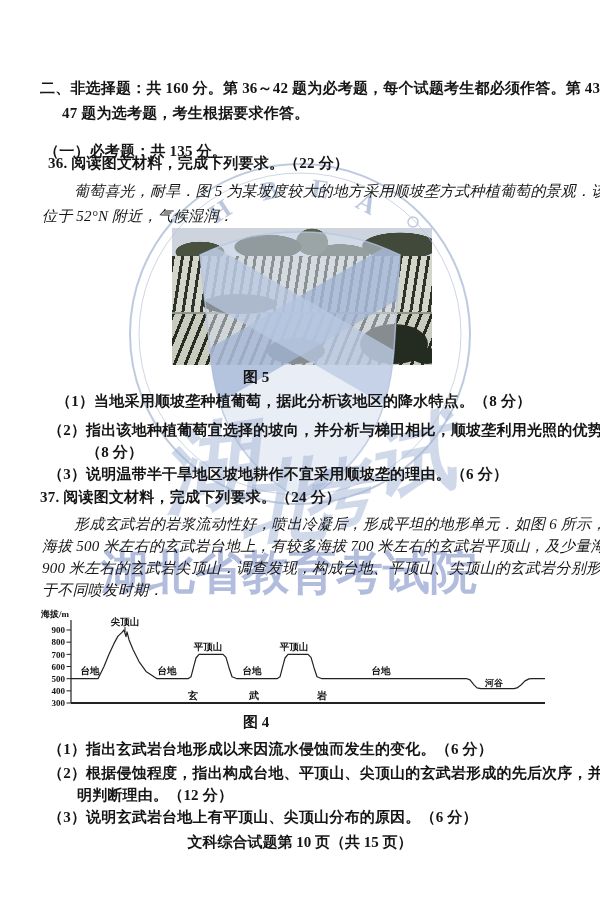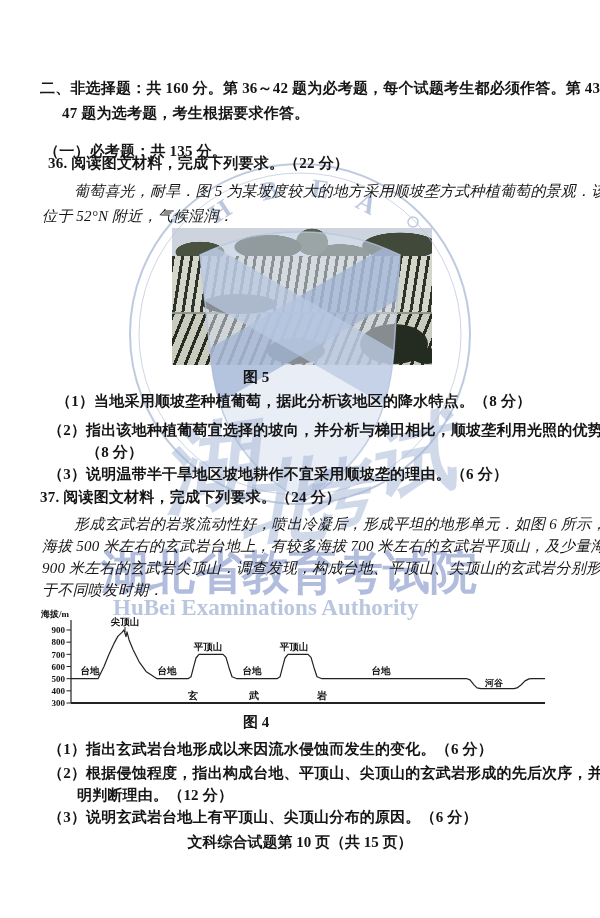--- a/index.html
+++ b/index.html
@@ -83,21 +83,20 @@
           <text x="300" y="196" text-anchor="middle" font-size="26" font-weight="bold" fill="rgba(183,196,220,0.95)" font-family="&quot;Liberation Serif&quot;,serif" transform="rotate(27 300 334)">A</text>
         </g>
     </svg>
     <div id="wm-chars">
         <div class="wm-char" style="left: 162px; top: 420px; font-size: 95px; transform: rotate(-8deg);">湖</div>
         <div class="wm-char" style="left: 240px; top: 458px; font-size: 88px; transform: rotate(-4deg);">北</div>
         <div class="wm-char" style="left: 302px; top: 458px; font-size: 72px; transform: rotate(-8deg);">考</div>
         <div class="wm-char" style="left: 368px; top: 415px; font-size: 86px; transform: rotate(-12deg);">试</div>
       </div>
     <div class="wm-cn">湖北省教育考试院</div>
-    <div class="wm-en">HuBei Examinations Authority</div>
   </div>
 
   <div class="content">
     <div class="t hdr" style="left:40px;top:77px;">二、非选择题：共 160 分。第 36～42 题为必考题，每个试题考生都必须作答。第 43～</div>
     <div class="t hdr" style="left:62px;top:102px;">47 题为选考题，考生根据要求作答。</div>
     <div class="t hdr" style="left:44px;top:140px;">（一）必考题：共 135 分。</div>
 
     <div class="t q" style="left:48px;top:152px;">36. 阅读图文材料，完成下列要求。（22 分）</div>
     <div class="t kai" style="left:74px;top:180px;">葡萄喜光，耐旱．图 5 为某坡度较大的地方采用顺坡垄方式种植葡萄的景观．该地</div>
     <div class="t kai" style="left:42px;top:205px;text-align:right;">位于 52°N 附近，气候湿润．</div>

